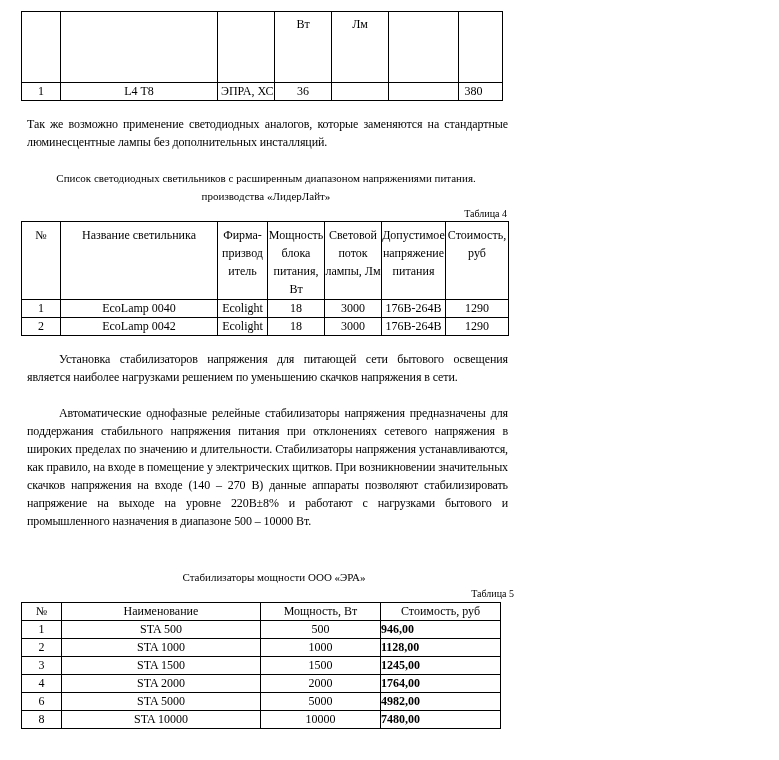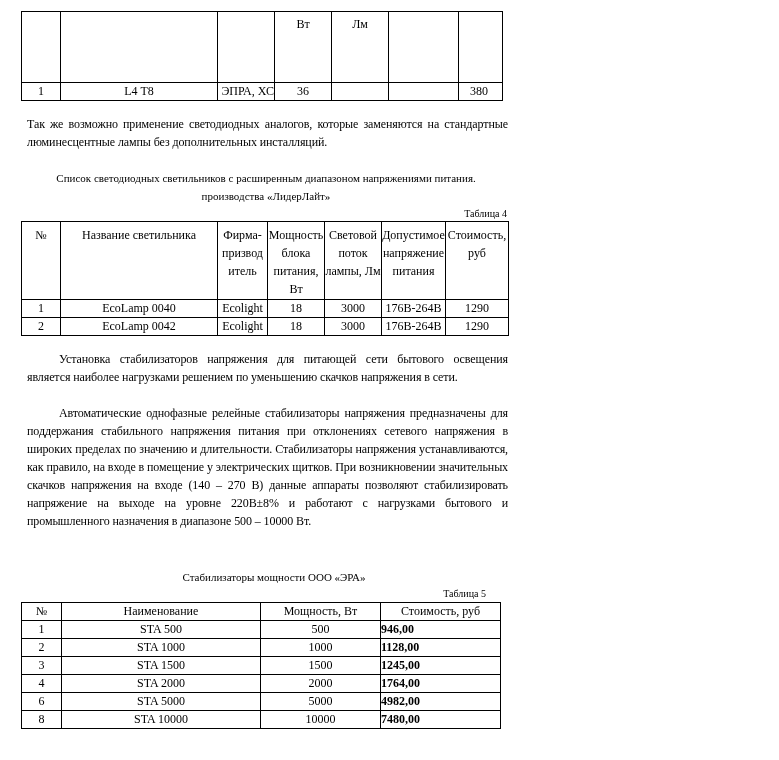--- a/index.html
+++ b/index.html
@@ -13,22 +13,22 @@
       font-size: 12px; color: #000;
     }
     table.grid td {
       border: 1px solid #000; padding: 0; text-align: center;
       overflow: hidden; white-space: nowrap;
     }
     
     #t1 { left: 21px; top: 11px; width: 481px; }
     #t1 tr.h td { height: 65px; vertical-align: top; padding-top: 5px; }
     #t1 tr.r td { height: 17px; vertical-align: middle; }
-    #t1 td.last { text-align: right; padding-right: 14px; }
-    #t1 td.firm { text-align: right; padding-left: 3px; }
+    #t1 td.last { padding-right: 14px; }
+    #t1 td.firm { text-align: left; padding-left: 3px; }
 
     .para {
       position: absolute; left: 27px; width: 481px;
       font-size: 12px; line-height: 18px; text-align: justify;
       letter-spacing: -0.1px;
     }
     .para.ind { text-indent: 32px; }
     .caption {
       position: absolute; font-size: 11px; line-height: 20px; text-align: center;
     }
@@ -123,21 +123,21 @@
     <td>176В-264В</td>
     <td>1290</td>
   </tr>
 </tbody>
   </table>
 
 <div class="para ind" style="top:350px;">Установка стабилизаторов напряжения для питающей сети бытового освещения является наиболее нагрузками  решением по уменьшению скачков напряжения в сети.</div>
 <div class="para ind" style="top:404px;">Автоматические однофазные релейные стабилизаторы напряжения предназначены для поддержания стабильного напряжения питания при отклонениях сетевого напряжения в широких пределах по значению и длительности. Стабилизаторы напряжения устанавливаются, как правило, на входе в помещение у электрических щитков. При возникновении значительных скачков напряжения на входе (140 – 270 В) данные аппараты позволяют стабилизировать напряжение на выходе на уровне 220В±8% и  работают с нагрузками бытового и промышленного назначения в диапазоне 500 – 10000 Вт.</div>
 
 <div class="caption" style="left:29px; width:490px; top:567px;">Стабилизаторы мощности ООО «ЭРА»</div>
-<div class="tablenum" style="left:288px; width:198px; top:587px;text-align:right;">Таблица 5</div>
+<div class="tablenum" style="left:316px; width:198px; top:587px;text-align:right;">Таблица 5</div>
 
 <table id="t5" class="grid">
   <colgroup>
     <col style="width:40px">
       <col style="width:199px">
       <col style="width:120px">
       <col style="width:120px">
   </colgroup>
   <tbody>
       <tr>

